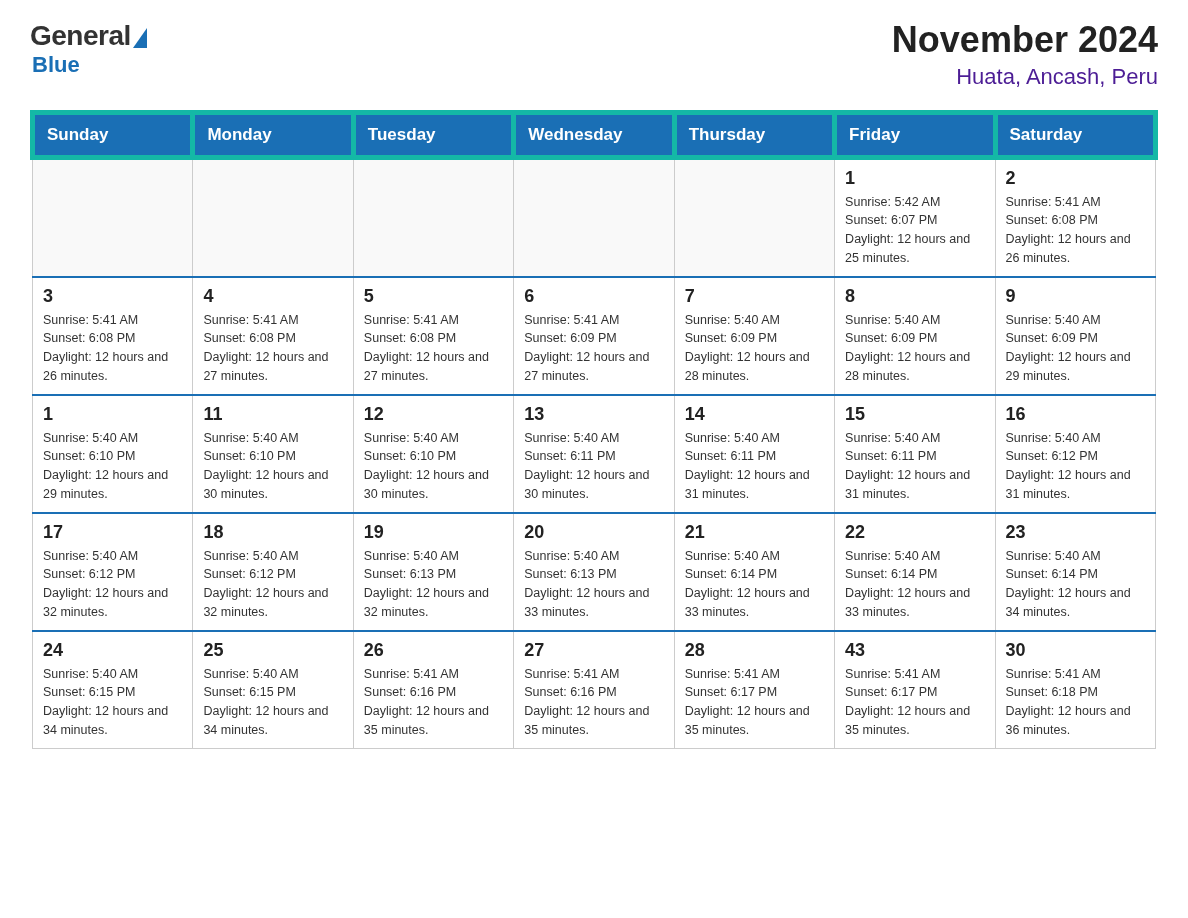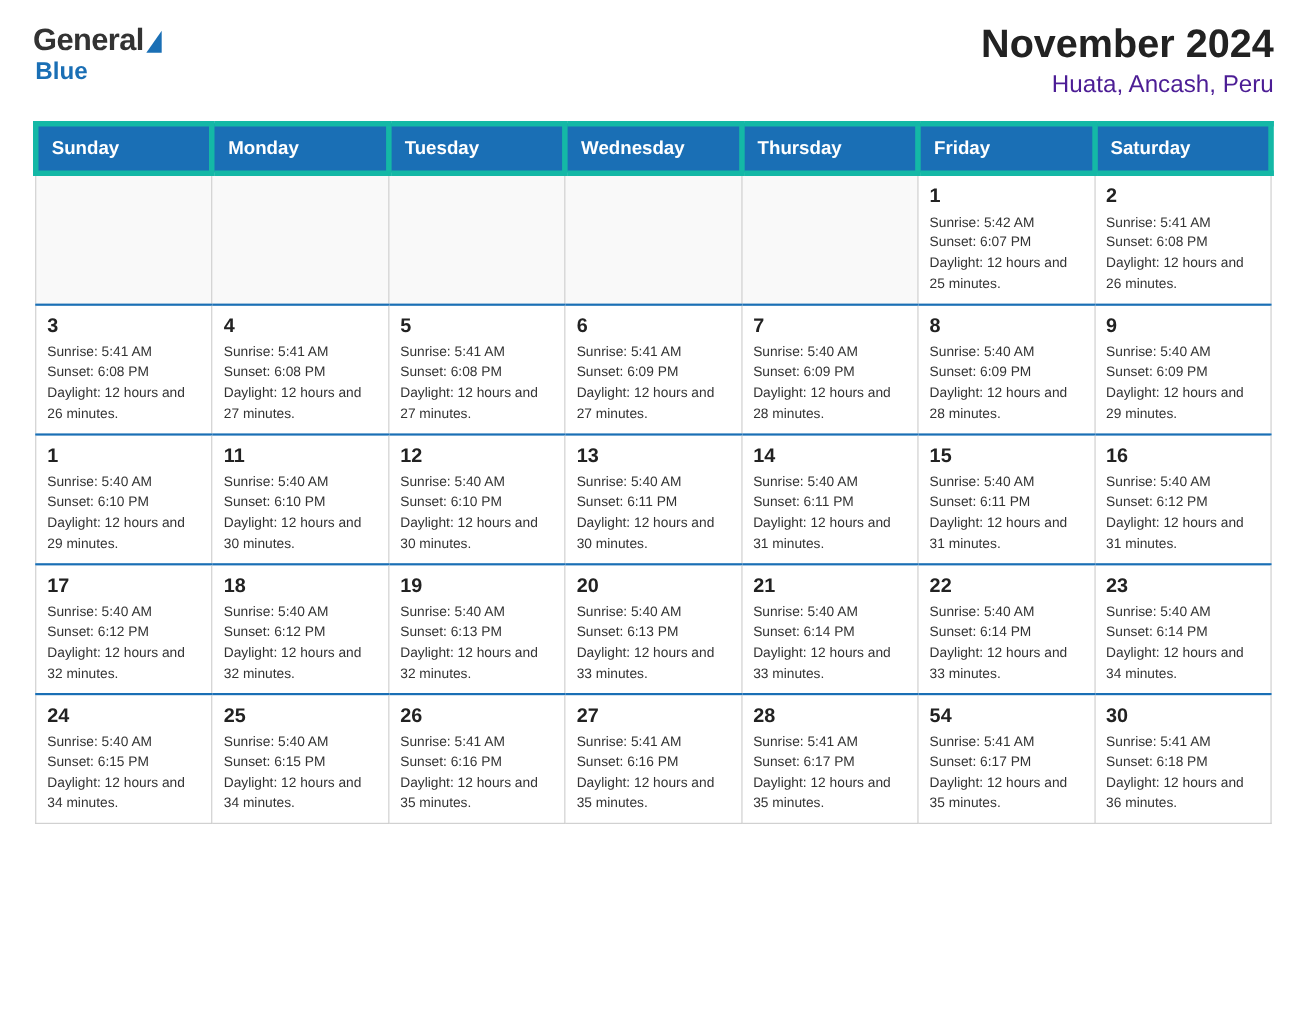--- a/index.html
+++ b/index.html
@@ -307,21 +307,21 @@
 Sunset: 6:16 PM
 Daylight: 12 hours and 35 minutes.</div>
         </td>
         <td>
           <span class="day-number">28</span>
           <div class="day-info" style="white-space: pre-line;">Sunrise: 5:41 AM
 Sunset: 6:17 PM
 Daylight: 12 hours and 35 minutes.</div>
         </td>
         <td>
-          <span class="day-number">54</span>
+          <span class="day-number">43</span>
           <div class="day-info" style="white-space: pre-line;">Sunrise: 5:41 AM
 Sunset: 6:17 PM
 Daylight: 12 hours and 35 minutes.</div>
         </td>
         <td>
           <span class="day-number">30</span>
           <div class="day-info" style="white-space: pre-line;">Sunrise: 5:41 AM
 Sunset: 6:18 PM
 Daylight: 12 hours and 36 minutes.</div>
         </td>

